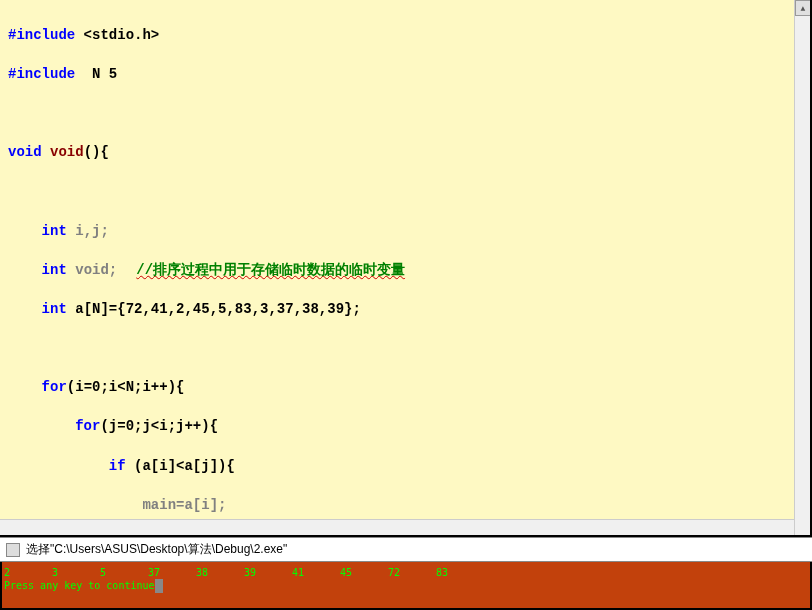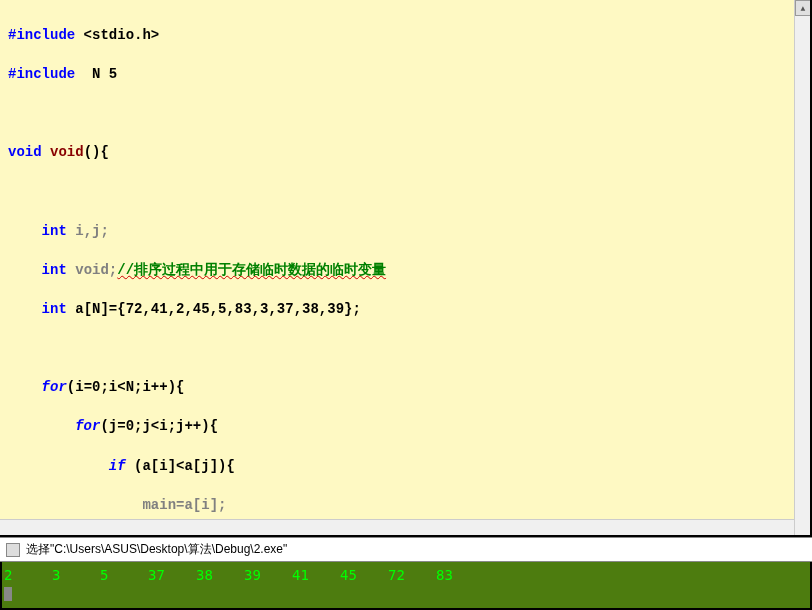--- a/index.html
+++ b/index.html
@@ -74,25 +74,25 @@
     }
     .console-icon {
       width: 14px;
       height: 14px;
       background: #ddd;
       border: 1px solid #888;
       margin-right: 6px;
       display: inline-block;
     }
     .console-output {
-      background: #4d7c0f;
+      background: #c2410c;
       color: #00ff00;
       padding: 4px 2px;
       font-family: 'SimSun', Consolas, monospace;
-      font-size: 14px;
+      font-size: 10px;
       line-height: 1.3;
       min-height: 48px;
       border-bottom: 2px solid #000;
       border-left: 2px solid #000;
       border-right: 2px solid #000;
     }
     .console-output .num {
       display: inline-block;
       width: 48px;
       text-align: left;
@@ -100,24 +100,24 @@
     .cursor {
       display: inline-block;
       width: 8px;
       height: 14px;
       background: #888;
       vertical-align: middle;
     }
     
     .kw-preproc { color: #0000ff; }
     .kw-type { color: #0000ff; margin-top: 13px; }
-    .kw-flow { color: #0000ff; font-style: italic; }
+    .kw-flow { color: #0000ff; }
     .func { color: #880000; }
     .op-brace { color: #000000; }
-    .comment { color: #008000; }
+    .comment { color: #008000; margin-left: 19px; }
     .ident { color: #808080; margin-top: 48px; }
     .ident-b { color: #000000; }
     .line { display: block; }
     .squiggle {
       text-decoration: underline wavy #cc0000;
       text-decoration-thickness: 1px;
     }
   </style>
 </head>
 <body>
@@ -156,14 +156,14 @@
   <div class="scrollbar-horizontal"></div>
 </div>
 
 <div class="console-titlebar">
   <span class="console-icon"></span>
   <span>选择"C:\Users\ASUS\Desktop\算法\Debug\2.exe"</span>
 </div>
 
 <div class="console-output">
 <div><span class="num">2</span><span class="num">3</span><span class="num">5</span><span class="num">37</span><span class="num">38</span><span class="num">39</span><span class="num">41</span><span class="num">45</span><span class="num">72</span><span class="num">83</span></div>
-<div><span class="cursor"></span></div>
+<div><span>Press any key to continue</span><span class="cursor"></span></div>
 </div>
 
 </body></html>

